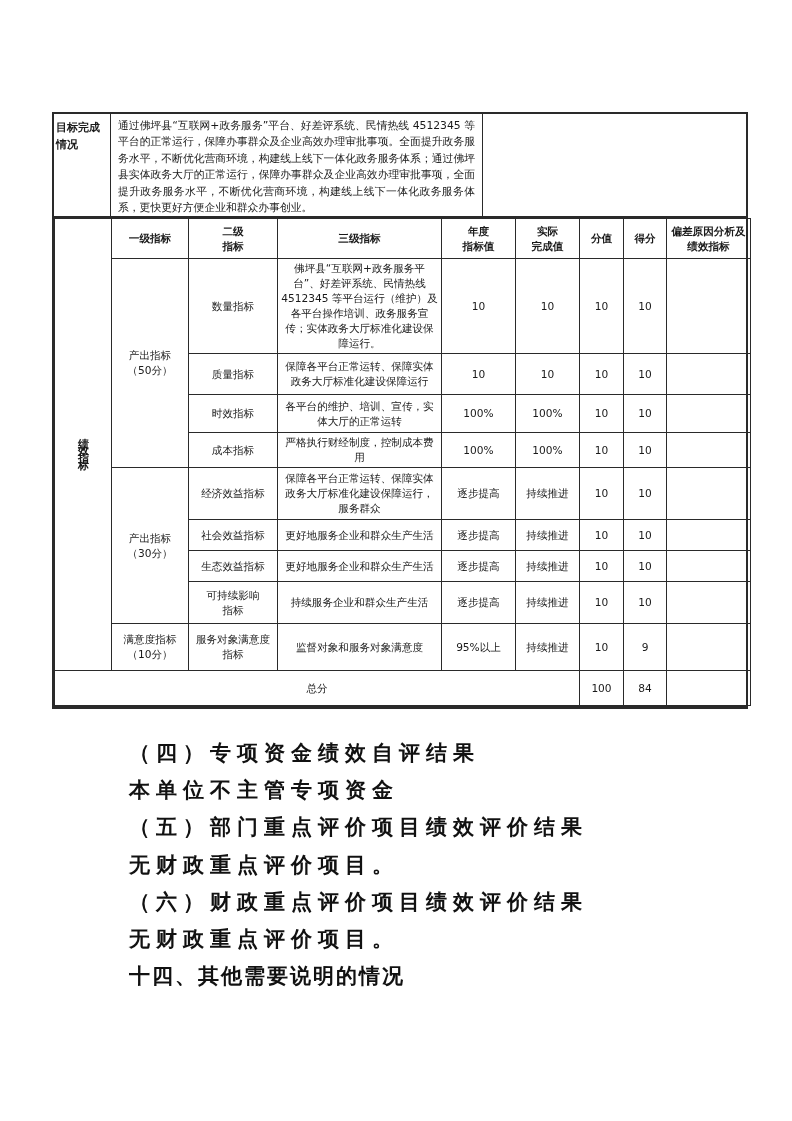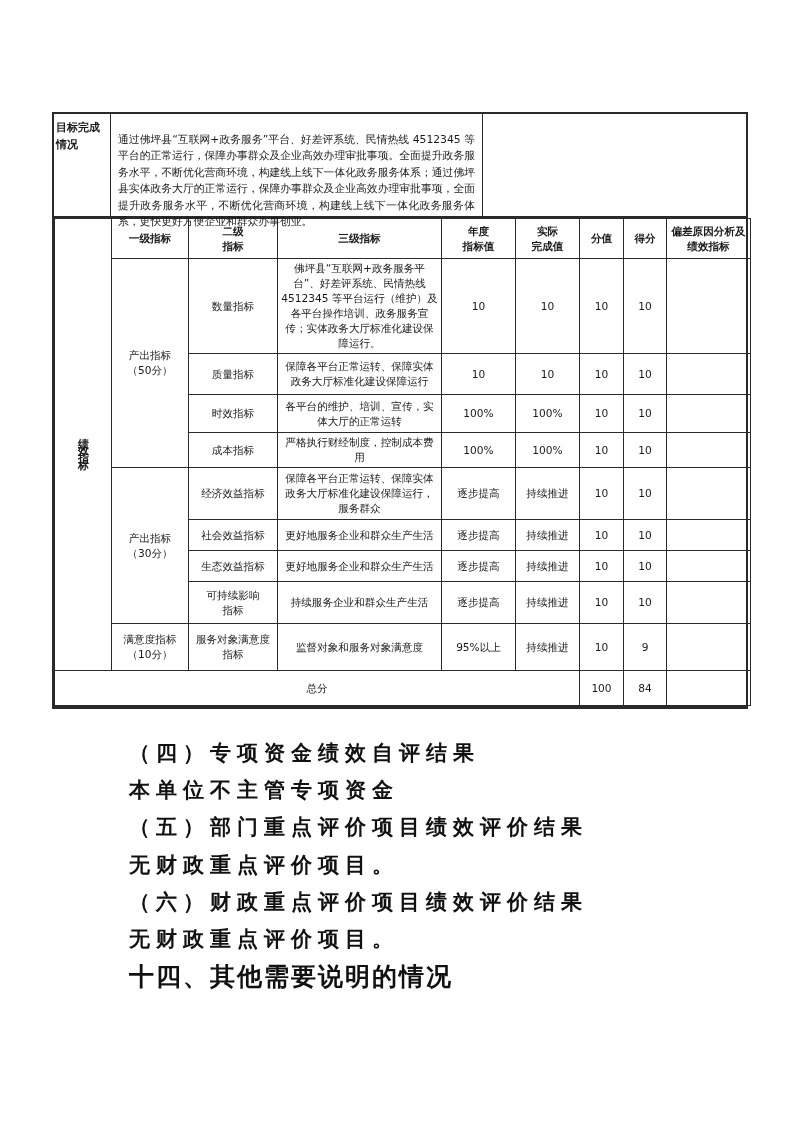--- a/index.html
+++ b/index.html
@@ -36,21 +36,21 @@
     font-weight: 600;
     text-align: left;
     padding: 5px 2px;
     line-height: 17px;
   }
   .goal-text {
     width: 372px;
     border-right: 1px solid #2a2a2a;
     font-size: 10.8px;
     line-height: 16.4px;
-    padding: 18px 7px;
+    padding: 4px 7px;
     text-align: justify;
     font-weight: 500;
   }
   .goal-result {
     flex: 1;
     display: flex;
     align-items: center;
     justify-content: center;
     font-size: 10.8px;
     font-weight: 500;
@@ -105,21 +105,21 @@
     font-family: "Liberation Serif", "DejaVu Serif", serif;
     font-size: 21px;
     letter-spacing: 6px;
     color: #111;
     white-space: nowrap;
     font-weight: bold;
   }
   .sec-line.hei {
     font-family: "DejaVu Sans", "Liberation Sans", sans-serif;
     font-weight: bold;
-    font-size: 25px;
+    font-size: 21px;
     letter-spacing: 2px;
   }
 </style>
 </head>
 <body>
 
 <div class="page">
 
   <div class="table-wrap">
 

